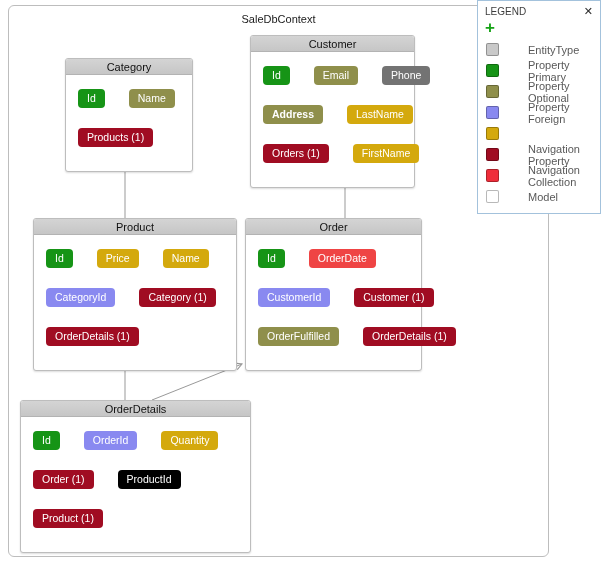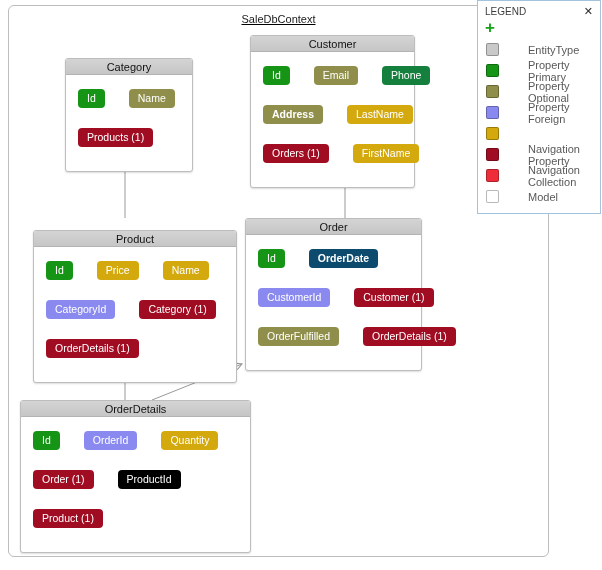--- a/index.html
+++ b/index.html
@@ -1,20 +1,20 @@
 <!DOCTYPE html>
 <html><head>
 <meta charset="utf-8">
 <style>
   * { margin:0; padding:0; box-sizing:border-box; }
   html,body { width:602px; height:570px; background:#ffffff;
     font-family:"Liberation Sans", sans-serif; position:relative; overflow:hidden; }
 
   .model-box { position:absolute; left:8px; top:5px; width:541px; height:552px;
-    border:1px solid #bdbdbd; border-radius:6px; background:#ffffff;text-decoration:underline; }
+    border:1px solid #bdbdbd; border-radius:6px; background:#ffffff; }
   .model-title { text-align:center; font-size:11px; color:#1a1a1a; padding-top:7px; }
 
   .entity { position:absolute; background:#ffffff; border:1px solid #bdbdbd;
     border-radius:3px; box-shadow:0 1px 2px rgba(0,0,0,0.14); }
   .entity-header { height:16px; line-height:16px; background:linear-gradient(#d4d4d4,#c6c6c6);
     border-bottom:1px solid #b3b3b3; border-radius:2px 2px 0 0; text-align:center;
     font-size:11px; color:#111; }
   .entity-body { padding:14px 12px 12px; }
   .prop-row { display:flex; gap:24px; margin-bottom:20px; }
   .prop-row:last-child { margin-bottom:12px; }
@@ -67,33 +67,33 @@
         <span class="badge" style="background: rgb(160, 12, 34);">Products (1)</span>
       </div>
     </div>
 </div>
 <div class="entity" style="left:250px; top:35px;  width:165px;">
   <div class="entity-header">Customer</div>
   <div class="entity-body">
       <div class="prop-row">
         <span class="badge" style="background: rgb(22, 148, 22);">Id</span>
         <span class="badge" style="background: rgb(143, 143, 75);">Email</span>
-        <span class="badge" style="background: #15803d;">Phone</span>
+        <span class="badge" style="background: #737373;">Phone</span>
       </div>
       <div class="prop-row">
         <span class="badge" style="background: rgb(143, 143, 75); font-weight: bold;">Address</span>
         <span class="badge" style="background: rgb(212, 169, 13);">LastName</span>
       </div>
       <div class="prop-row">
         <span class="badge" style="background: rgb(160, 12, 34);">Orders (1)</span>
         <span class="badge" style="background: rgb(212, 169, 13);">FirstName</span>
       </div>
     </div>
 </div>
-<div class="entity" style="left:33px;  top:230px; width:204px;">
+<div class="entity" style="left:33px;  top:218px; width:204px;">
   <div class="entity-header">Product</div>
   <div class="entity-body">
       <div class="prop-row">
         <span class="badge" style="background: rgb(22, 148, 22);">Id</span>
         <span class="badge" style="background: rgb(212, 169, 13);">Price</span>
         <span class="badge" style="background: rgb(212, 169, 13);">Name</span>
       </div>
       <div class="prop-row">
         <span class="badge" style="background: rgb(137, 137, 240);">CategoryId</span>
         <span class="badge" style="background: rgb(160, 12, 34);">Category (1)</span>
@@ -101,21 +101,21 @@
       <div class="prop-row">
         <span class="badge" style="background: rgb(160, 12, 34);">OrderDetails (1)</span>
       </div>
     </div>
 </div>
 <div class="entity" style="left:245px; top:218px; width:177px;">
   <div class="entity-header">Order</div>
   <div class="entity-body">
       <div class="prop-row">
         <span class="badge" style="background: rgb(22, 148, 22);">Id</span>
-        <span class="badge" style="background: #0c4a6e; font-weight: bold;">OrderDate</span>
+        <span class="badge" style="background: #ef4444;">OrderDate</span>
       </div>
       <div class="prop-row">
         <span class="badge" style="background: rgb(137, 137, 240);">CustomerId</span>
         <span class="badge" style="background: rgb(160, 12, 34);">Customer (1)</span>
       </div>
       <div class="prop-row">
         <span class="badge" style="background: rgb(143, 143, 75);">OrderFulfilled</span>
         <span class="badge" style="background: rgb(160, 12, 34);">OrderDetails (1)</span>
       </div>
     </div>

